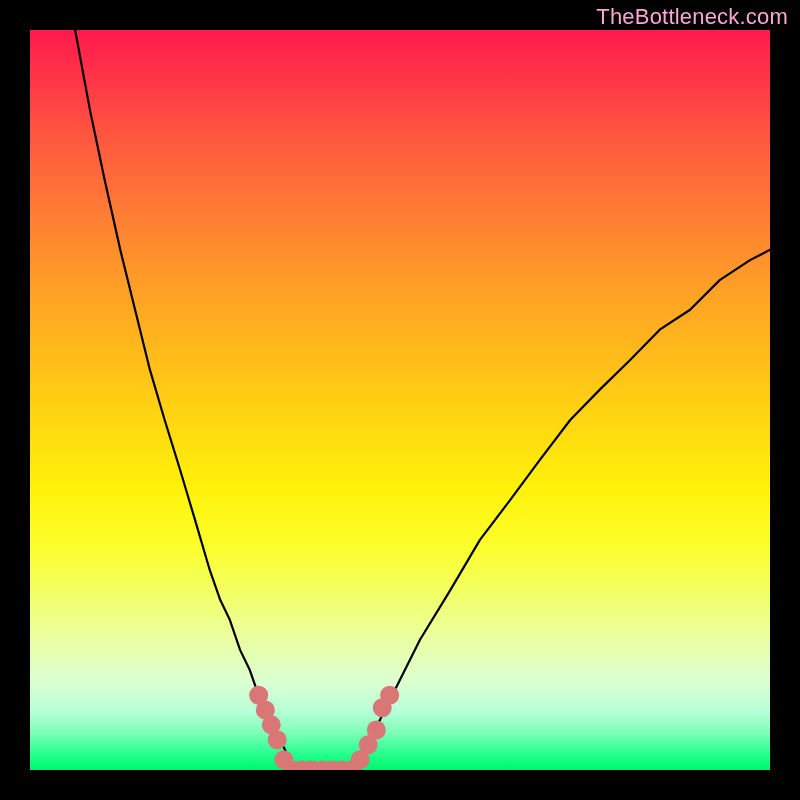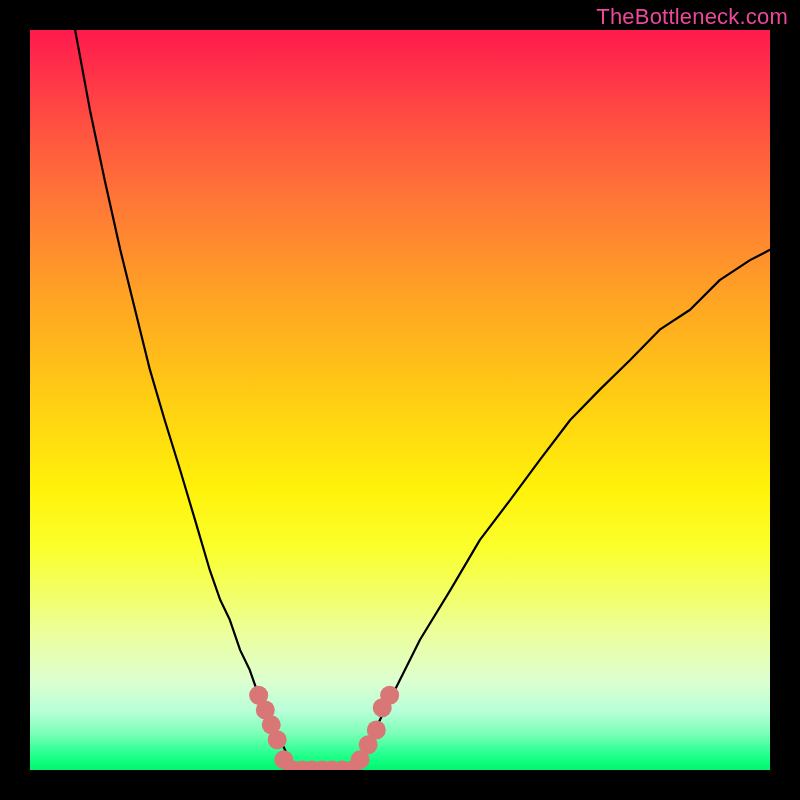--- a/index.html
+++ b/index.html
@@ -10,21 +10,21 @@
     height: 800px;
     background: #000;
   }
   .watermark {
     position: absolute;
     top: 4px;
     right: 12px;
     font-family: Arial, Helvetica, sans-serif;
     font-size: 22px;
     font-weight: 500;
-    color: #ec4899;
+    color: #f9a8d4;
     letter-spacing: 0.2px;
     z-index: 5;
   }
   .plot-area {
     position: absolute;
     left: 30px;
     top: 30px;
     width: 740px;
     height: 740px;
     background: linear-gradient(to bottom,

